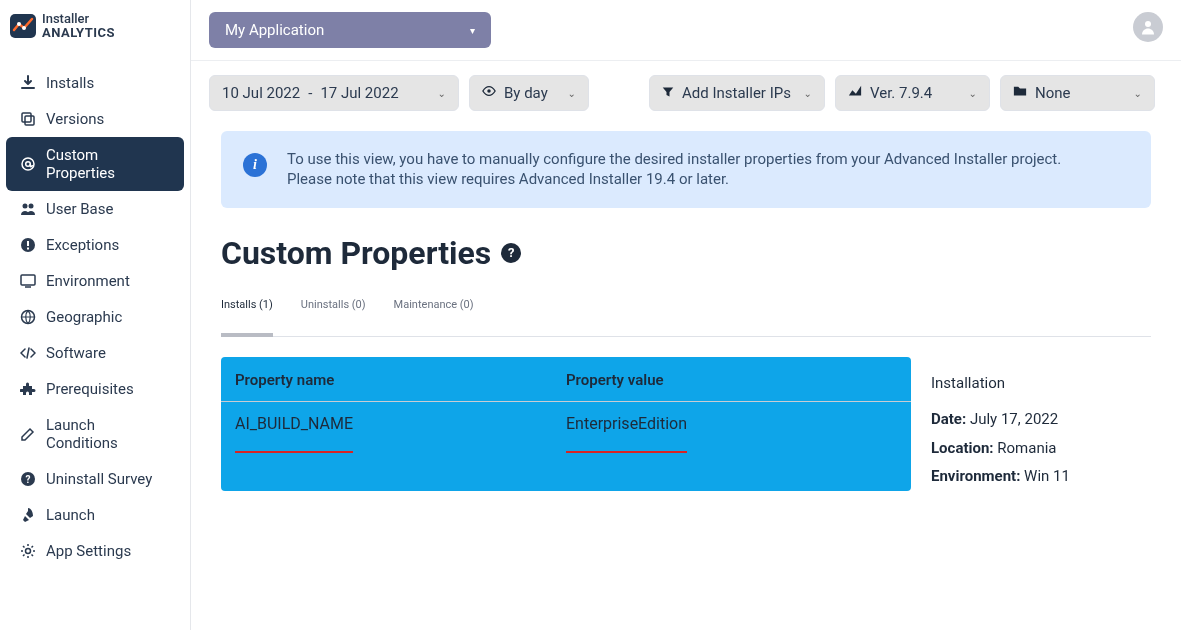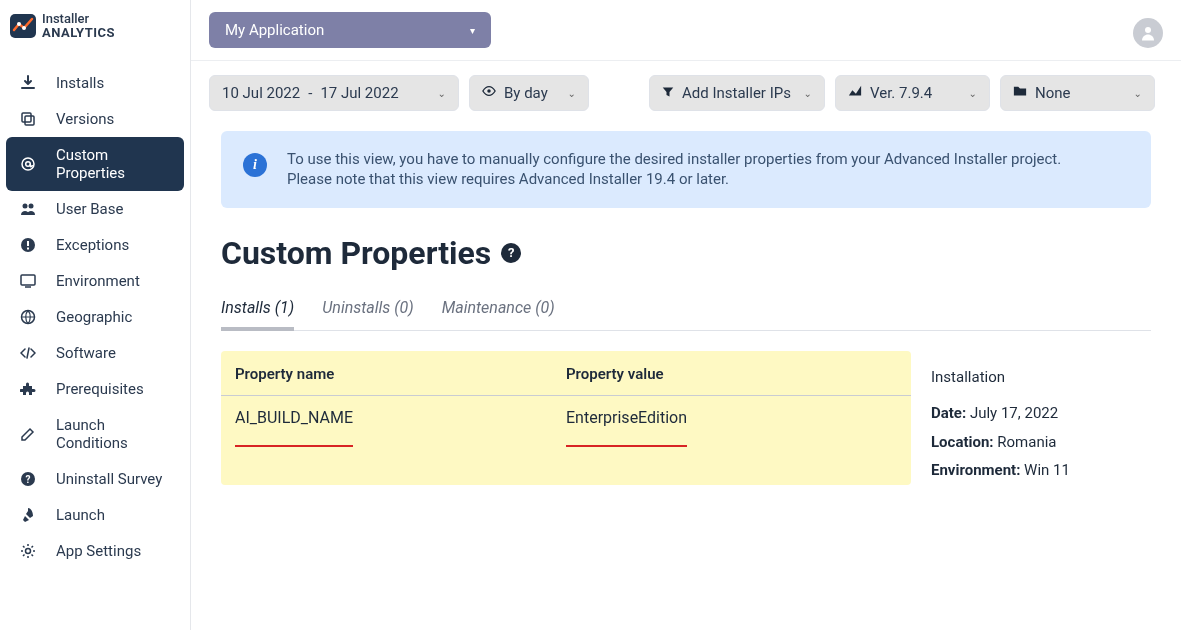--- a/index.html
+++ b/index.html
@@ -8,26 +8,26 @@
 .container { display: flex; height: 100%; }
 
 .sidebar { width: 191px; background: #fff; border-right: 1px solid #e5e7eb; }
 .logo { display: flex; align-items: center; padding: 12px 10px 10px 10px; gap: 6px; }
 .logo-icon { width: 26px; height: 24px; }
 .logo-text { font-size: 13px; line-height: 1.1; color: #2b3a4f; }
 .logo-text .t1 { font-weight: 500; }
 .logo-text .t2 { font-weight: 700; letter-spacing: 0.5px; }
 
 .nav { padding-top: 14px; }
-.nav-item { display: flex; align-items: center; gap: 20px; padding: 9px 14px; font-size: 15px; color: #2b3a4f; cursor: pointer; border-radius: 6px; margin: 0 6px 0 6px; }
+.nav-item { display: flex; align-items: center; gap: 10px; padding: 9px 14px; font-size: 15px; color: #2b3a4f; cursor: pointer; border-radius: 6px; margin: 0 6px 0 6px; }
 .nav-item.active { background: #20354f; color: #fff; }
 .nav-item .icon { width: 16px; height: 16px; display: inline-flex; align-items: center; justify-content: center; flex-shrink: 0; }
 
 .main { flex: 1; background: #fff; display: flex; flex-direction: column; }
-.topbar { display: flex; align-items: flex-end; padding: 12px 18px; border-bottom: 1px solid #eceef1; gap: 12px; }
+.topbar { display: flex; align-items: flex-start; padding: 12px 18px; border-bottom: 1px solid #eceef1; gap: 12px; }
 .app-select { background: #7e80a7; color: #fff; border-radius: 6px; padding: 9px 16px; font-size: 15px; display: flex; align-items: center; justify-content: space-between; width: 282px; cursor: pointer; }
 .app-select .chev { font-size: 10px; }
 .avatar { width: 30px; height: 30px; border-radius: 50%; background: #c9ccd3; margin-left: auto; display: flex; align-items: center; justify-content: center; }
 .avatar svg { width: 18px; height: 18px; fill: #fff; }
 
 .filters { display: flex; gap: 10px; padding: 14px 18px 6px 18px; }
 .filter { border: 1px solid #dfe2e8; border-radius: 6px; padding: 8px 12px; font-size: 15px; color: #2b3a4f; display: flex; align-items: center; gap: 8px; background: #e5e5e5; cursor: pointer; }
 .filter .chev { font-size: 10px; color: #666; margin-left: auto; }
 .date-filter { width: 250px; }
 .byday { width: 120px; }
@@ -38,25 +38,25 @@
 .content { padding: 14px 30px; flex: 1; overflow: auto; }
 
 .info-box { background: #dbeafe; border-radius: 6px; padding: 18px 22px; display: flex; gap: 20px; align-items: flex-start; }
 .info-icon { width: 24px; height: 24px; border-radius: 50%; background: #2b72d6; color: #fff; display: flex; align-items: center; justify-content: center; font-weight: 700; font-size: 14px; flex-shrink: 0; margin-top: 4px; font-family: Georgia, serif; font-style: italic; }
 .info-text { color: #3a5270; font-size: 15px; line-height: 1.35; }
 
 .page-title { font-size: 32px; font-weight: 700; color: #1e2a3a; margin-top: 26px; display: flex; align-items: center; gap: 10px; }
 .help-icon { width: 20px; height: 20px; border-radius: 50%; background: #1e2a3a; color: #fff; font-size: 13px; font-weight: 700; display: inline-flex; align-items: center; justify-content: center; }
 
 .tabs { display: flex; gap: 28px; margin-top: 26px; border-bottom: 1px solid #dfe2e8; }
-.tab { padding: 0 0 10px 0; font-size: 16px; color: #6b7280; cursor: pointer; font-style: italic; }
+.tab { padding: 0 0 22px 0; font-size: 11px; color: #6b7280; cursor: pointer; }
 .tab.active { color: #1e2a3a; border-bottom: 4px solid #b9bcc4; margin-bottom: -1px; }
 
 .details { display: flex; gap: 20px; margin-top: 20px; }
-.table-box { flex: 1; background: #fef9c3; border-radius: 4px; max-width: 692px; }
+.table-box { flex: 1; background: #0ea5e9; border-radius: 4px; max-width: 692px; }
 .table-head { display: flex; padding: 14px 14px 12px 14px; border-bottom: 1px solid #c9ccd3; font-size: 15px; font-weight: 600; color: #1e2a3a; }
 .col1 { width: 50%; }
 .col2 { width: 50%; }
 .table-row { display: flex; padding: 12px 14px; font-size: 16px; color: #1e2a3a; }
 .underline-red { border-bottom: 2px solid #d82424; padding-bottom: 18px; display: inline-block; }
 
 .side-info { width: 220px; font-size: 15px; color: #1e2a3a; line-height: 1.9; padding-top: 12px; }
 .side-info .label { font-weight: 700; }
 .side-info .title { margin-bottom: 8px; }
 

